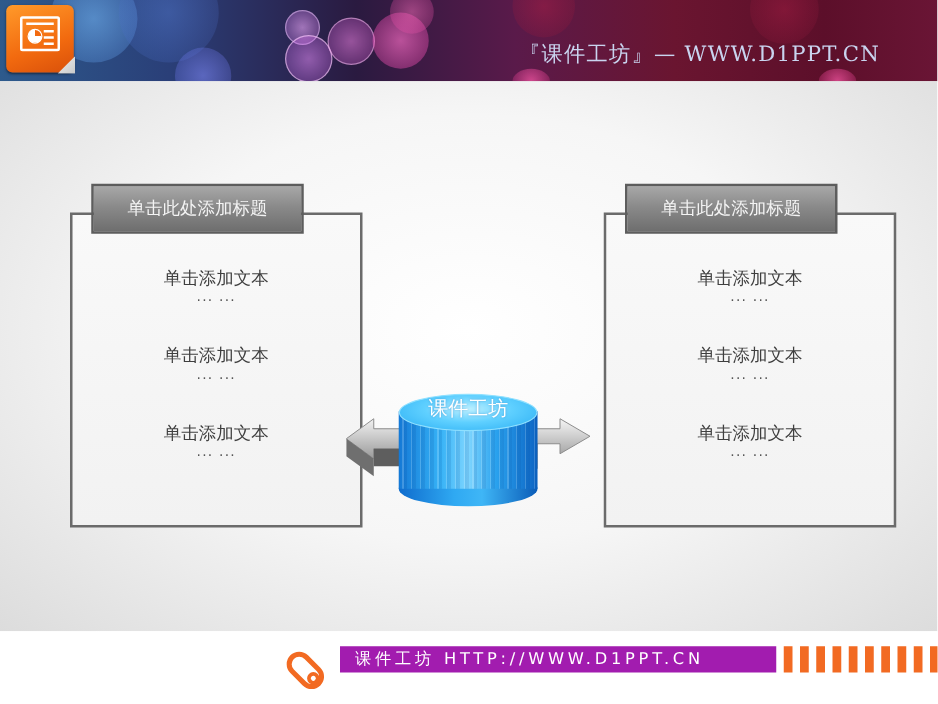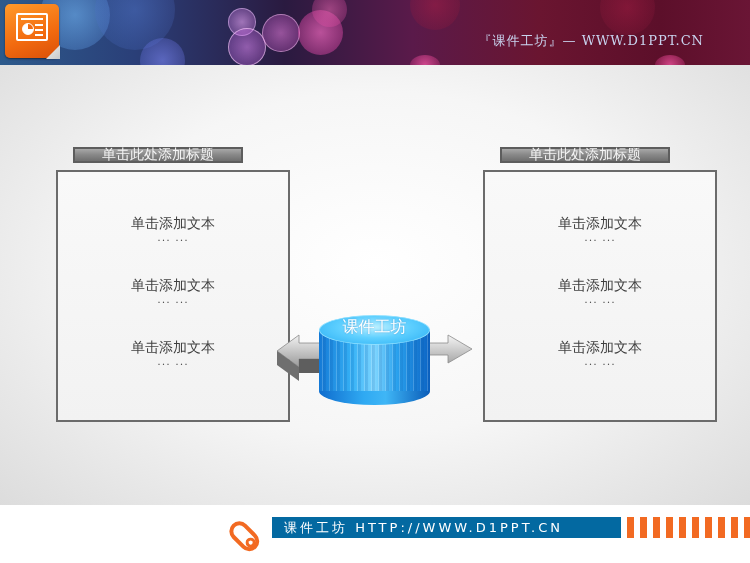--- a/index.html
+++ b/index.html
@@ -27,39 +27,39 @@
     border: 2px solid #fff; border-radius: 2px;
   }
   .logo-tile .doc .bar { position: absolute; left: 3px; right: 3px; top: 3px; height: 2px; background: #fff; }
   .logo-tile .doc .pie {
     position: absolute; left: 4px; top: 8px; width: 12px; height: 12px; border-radius: 50%;
     background: conic-gradient(#f26a0f 0 25%, #fff 25% 100%); border: 1px solid #fff;
   }
   .logo-tile .doc .ln { position: absolute; right: 3px; width: 8px; height: 2px; background: #fff; }
   .header-title {
     position: absolute; right: 46px; top: 32px; color: #c9d4ef;
-    font-family: "DejaVu Serif", "Liberation Serif", serif; font-size: 13px; letter-spacing: 1px;
+    font-family: "DejaVu Serif", "Liberation Serif", serif; font-size: 17px; letter-spacing: 1px;
     white-space: nowrap;
   }
 
   
   .content {
     position: absolute; left: 0; top: 65px; width: 750px; height: 440px;
     background: radial-gradient(ellipse at 50% 45%, #ffffff 0%, #f6f6f6 50%, #dcdcdc 100%);
   }
 
   .panel {
     position: absolute; width: 234px; height: 252px; border: 2px solid #6b6b6b;
     background: linear-gradient(180deg, #f9f9f9 0%, #f2f2f2 100%);
     text-decoration: underline;
   }
   .panel.left { left: 56px; top: 170px; }
   .panel.right { left: 483px; top: 170px; }
   .panel-title {
-    position: absolute; width: 170px; height: 16px; top: 147px;
+    position: absolute; width: 170px; height: 40px; top: 147px;
     background: linear-gradient(180deg, #a8a8a8 0%, #8a8a8a 45%, #6e6e6e 100%);
     border: 2px solid #5d5d5d; color: #f4f4f4; font-size: 14px;
     display: flex; align-items: center; justify-content: center; text-align: right;
   }
   .panel-title.left { left: 73px; }
   .panel-title.right { left: 500px; }
 
   .item { position: absolute; width: 100%; text-align: center; color: #3f3f3f; }
   .item .t { display: block; font-size: 14px; height: 18px; line-height: 18px; }
   .item .d { display: block; font-size: 11px; color: #555; height: 14px; line-height: 12px; letter-spacing: 1px; }
@@ -87,21 +87,21 @@
   }
   .cyl .label {
     position: absolute; left: 0; top: 2px; width: 111px; text-align: center;
     color: #ffffff; font-size: 16px; text-shadow: 0 0 2px rgba(0,80,160,0.4);
   }
 
   
   .footer { position: absolute; left: 0; top: 505px; width: 750px; height: 58px; background: #ffffff; }
   .pencil { position: absolute; left: 228px; top: 14px; width: 34px; height: 36px; }
   .footer-bar {
-    position: absolute; left: 272px; top: 12px; width: 349px; height: 21px; background: #0369a1;
+    position: absolute; left: 272px; top: 12px; width: 349px; height: 21px; background: #a21caf;
     color: #ffffff; font-size: 13px; letter-spacing: 3px; line-height: 21px; padding-left: 12px; white-space: nowrap;
   }
   .stripes { position: absolute; left: 627px; top: 12px; height: 21px; display: flex; gap: 6px; }
   .stripes span { display: block; width: 7px; height: 21px; background: #f26a22; }
 </style>
 </head>
 <body>
 
 <div class="header">
   <div class="bubble" style="left:40px;top:-20px;width:70px;height:70px;background:radial-gradient(circle,rgba(120,190,255,0.55),rgba(80,140,230,0.2));"></div>

